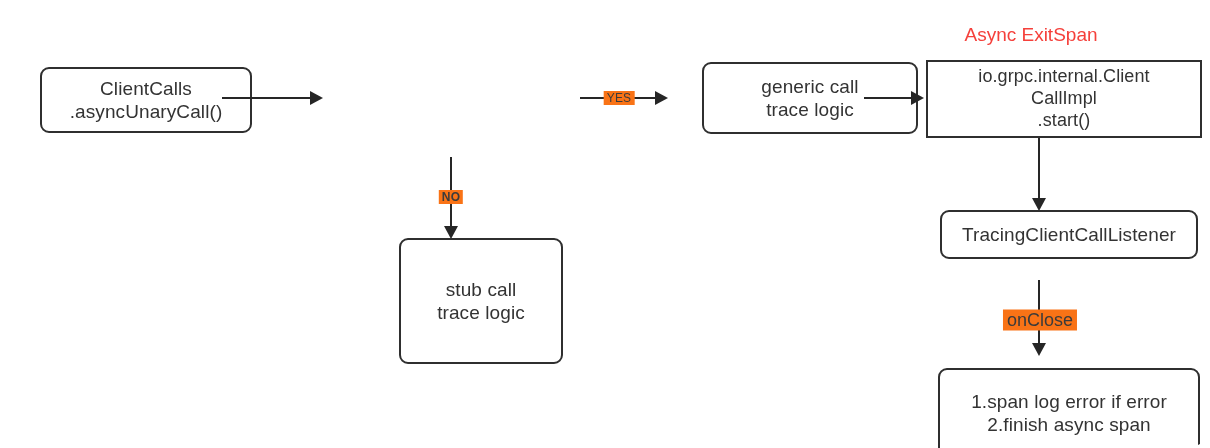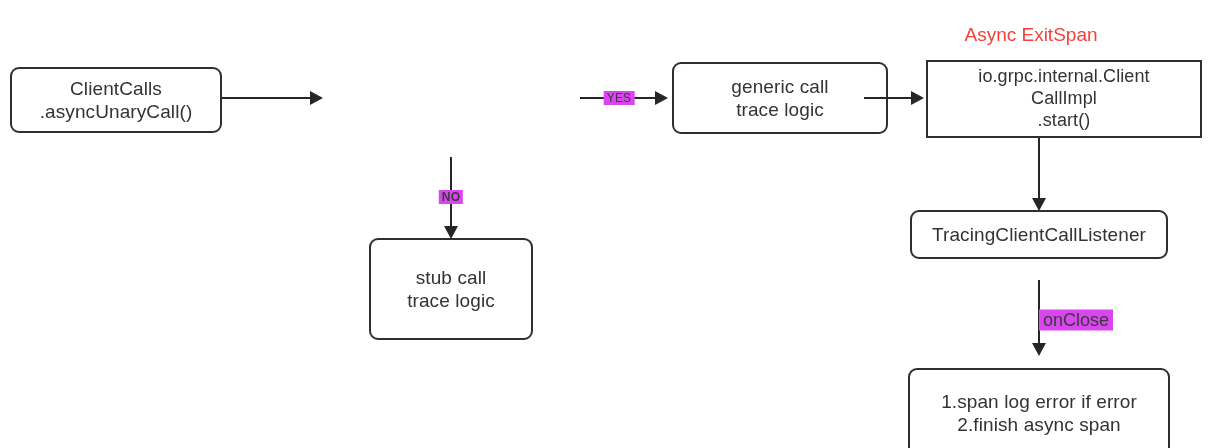--- a/index.html
+++ b/index.html
@@ -29,21 +29,21 @@
     justify-content: center;
     text-align: center;
     color: #333333;
     background: #ffffff;
     border: 2px solid #2f2f2f;
     font-size: 19px;
     line-height: 1.22;
     white-space: pre-line;
     letter-spacing: .1px;
   }
-  .node.rounded { border-radius: 9px; }
+  .node.rounded { border-radius: 9px; margin-left: 30px; }
   .node.sharp   { border-radius: 0; border-width: 2px; }
 
   
   .diamond-wrap {
     position: absolute;
   }
   .diamond-wrap svg {
     position: absolute;
     left: 0; top: 0;
     overflow: visible;
@@ -82,21 +82,21 @@
   .arrowhead.down {
     border-left: 7px solid transparent;
     border-right: 7px solid transparent;
     border-top: 13px solid #262626;
   }
 
   
   .edge-label {
     position: absolute;
     transform: translate(-50%, -50%);
-    background: #d946ef;
+    background: #f97316;
     padding: 0 4px;
     color: #3b3b3b;
     font-size: 18px;
     white-space: nowrap;
   }
   .edge-label.tiny {
     font-size: 12px;
     letter-spacing: .2px;
     color: #3b3b3b;
     padding: 0 3px;
@@ -125,38 +125,38 @@
 
 
   <div class="edge h" style="left:580px; top:97px; width:82px;"></div>
   <div class="arrowhead right" style="left:655px; top:91px;"></div>
   <div class="edge-label tiny" style="left:619px; top:98px;">YES</div>
 
   <div class="edge v" style="left:450px; top:157px; height:74px;"></div>
   <div class="arrowhead down" style="left:444px; top:226px;"></div>
   <div class="edge-label tiny" style="left:451px; top:197px;font-weight:bold;">NO</div>
 
-  <div class="node rounded" style="left:369px; top:238px; width:164px; height:102px;">stub call
+  <div class="node rounded" style="left:369px; top:238px; width:164px; height:126px;">stub call
 trace logic</div>
 
   <div class="node rounded" style="left:672px; top:62px; width:216px; height:72px;">generic call
 trace logic</div>
 
   <div class="edge h" style="left:864px; top:97px; width:50px;"></div>
   <div class="arrowhead right" style="left:911px; top:91px;"></div>
 
   <div class="node sharp" style="left:926px; top:60px; width:276px; height:78px; font-size:18px;text-align:center;">io.grpc.internal.Client
 CallImpl
 .start()</div>
 
   <div class="edge v" style="left:1038px; top:138px; height:66px;"></div>
   <div class="arrowhead down" style="left:1032px; top:198px;"></div>
 
   <div class="node rounded" style="left:910px; top:210px; width:258px; height:49px;">TracingClientCallListener</div>
 
   <div class="edge v" style="left:1038px; top:280px; height:68px;"></div>
   <div class="arrowhead down" style="left:1032px; top:343px;"></div>
-  <div class="edge-label" style="left:1076px; top:320px;text-align:center;">onClose</div>
+  <div class="edge-label" style="left:1040px; top:320px;text-align:center;">onClose</div>
 
   <div class="node rounded" style="left:908px; top:368px; width:262px; height:90px;">1.span log error if error
 2.finish async span</div>
 
 </div>
 
 </body></html>

